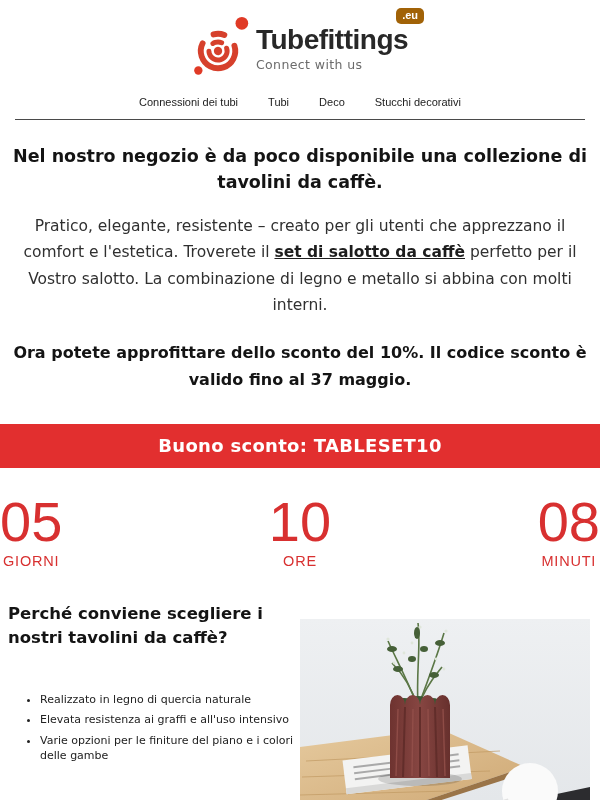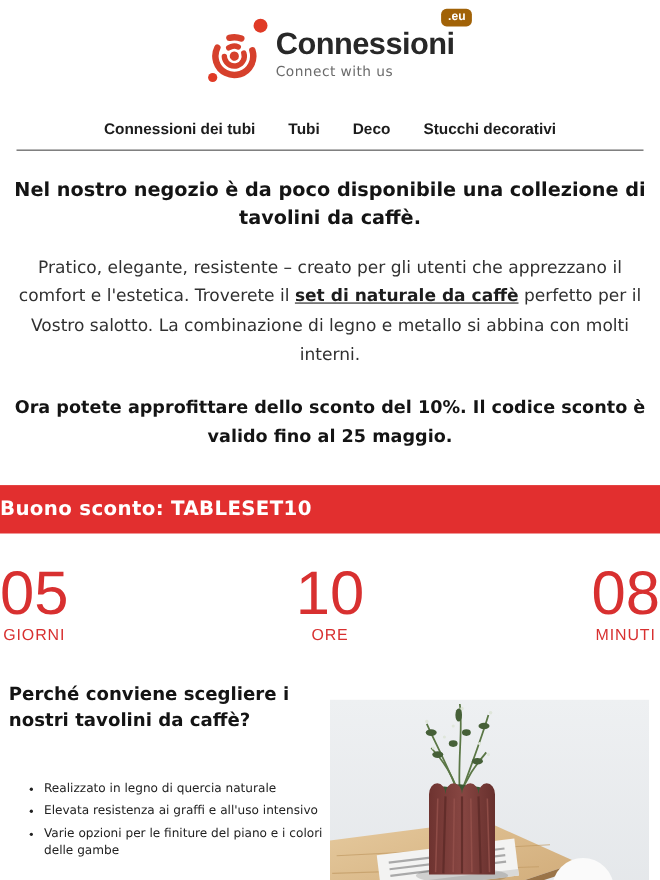--- a/index.html
+++ b/index.html
@@ -16,35 +16,35 @@
   .wordmark { font-family:"Liberation Sans", sans-serif; font-weight:bold;
     font-size:28px; letter-spacing:-0.5px; color:#282828; line-height:1; }
   .tagline { font-size:12.5px; color:#6b6b6b; letter-spacing:0.4px; margin-top:3px; }
   .eu-badge { position:absolute; top:-12px; right:-16px; background:#a16207;
     color:#fff; font-family:"Liberation Sans", sans-serif; font-weight:bold;
     font-size:11px; padding:2px 6px 3px; border-radius:5px; line-height:1; }
   .eu-badge::after { content:""; position:absolute; left:3px; bottom:-3px;
     width:7px; height:7px; background:#e03a26; transform:rotate(45deg); z-index:-1; }
 
   
-  .nav { display:flex; justify-content:center; gap:30px; margin-top:33px;
-    font-family:"Liberation Sans", sans-serif; font-weight:bold; font-size:14px; color:#1c1c1c; }
+  .nav { display:flex; justify-content:center; gap:30px; margin-top:20px;
+    font-family:"Liberation Sans", sans-serif; font-weight:normal; font-size:11px; color:#1c1c1c; }
   .nav-item { cursor:pointer; white-space:nowrap; }
   .rule { border:none; border-top:1px solid #4a4a4a; width:570px; margin:11px auto 0; }
 
   
   .intro { width:576px; margin:4px auto; text-align:center; }
   .headline { margin-top:23px; font-size:17.5px; font-weight:bold; line-height:1.5; color:#141414; }
   .body-copy { margin-top:17px; font-size:15.5px; line-height:1.72; color:#303030; }
   .body-link { font-weight:bold; text-decoration:underline; color:#1d1d1d; cursor:pointer; }
   .promo { margin-top:21px; font-size:16px; font-weight:bold; line-height:1.68; color:#141414; }
 
   
   .banner { margin-top:30px; height:44px; background:#e22f2f; display:flex;
-    align-items:center; justify-content:flex-start; }
+    align-items:center; justify-content:center; }
   .banner-text { color:#ffffff; font-weight:bold; font-size:18px; letter-spacing:0.3px; }
 
   
   .countdown { display:flex; justify-content:space-between; gap:36px; margin-top:25px; }
   .cd-unit { text-align:center; }
   .cd-value { font-family:"Liberation Sans", sans-serif; font-weight:400;
     font-size:56px; line-height:1.05; color:#d83030; }
   .cd-label { font-family:"Liberation Sans", sans-serif; font-size:14.5px;
     letter-spacing:0.8px; color:#d83030; margin-top:1px; }
 
@@ -67,39 +67,39 @@
       <svg class="logo-icon" viewBox="0 0 64 66">
         <g transform="rotate(-18 30 36)">
           <circle cx="28" cy="38" r="19" fill="none" stroke="#d6402c" stroke-width="6.5" stroke-linecap="round" stroke-dasharray="74 16 12 18"></circle>
           <circle cx="28" cy="38" r="10" fill="none" stroke="#d6402c" stroke-width="5.5" stroke-linecap="round" stroke-dasharray="34 10 10 9"></circle>
           <circle cx="28" cy="38" r="4.6" fill="#d6402c"></circle>
         </g>
         <circle cx="55" cy="8" r="7" fill="#e03a26"></circle>
         <circle cx="7" cy="60" r="4.6" fill="#e03a26"></circle>
       </svg>
       <span class="logo-text-col">
-        <span class="wordmark">Connessioni</span>
+        <span class="wordmark">Tubefittings</span>
         <span class="eu-badge">.eu</span>
         <div class="tagline">Connect with us</div>
       </span>
     </a>
   </header>
 
   <nav class="nav">
     <span class="nav-item">Connessioni dei tubi</span>
     <span class="nav-item">Tubi</span>
     <span class="nav-item">Deco</span>
     <span class="nav-item">Stucchi decorativi</span>
   </nav>
   <hr class="rule">
 
   <main class="intro">
     <h1 class="headline">Nel nostro negozio è da poco disponibile una collezione di tavolini da caffè.</h1>
-    <p class="body-copy"><span>Pratico, elegante, resistente – creato per gli utenti che apprezzano il comfort e l'estetica. Troverete il </span><span class="body-link">set di naturale da caffè</span><span> perfetto per il Vostro salotto. La combinazione di legno e metallo si abbina con molti interni.</span></p>
-    <p class="promo">Ora potete approfittare dello sconto del 10%. Il codice sconto è valido fino al 25 maggio.</p>
+    <p class="body-copy"><span>Pratico, elegante, resistente – creato per gli utenti che apprezzano il comfort e l'estetica. Troverete il </span><span class="body-link">set di salotto da caffè</span><span> perfetto per il Vostro salotto. La combinazione di legno e metallo si abbina con molti interni.</span></p>
+    <p class="promo">Ora potete approfittare dello sconto del 10%. Il codice sconto è valido fino al 37 maggio.</p>
   </main>
 
   <div class="banner">
     <span class="banner-text">Buono sconto: TABLESET10</span>
   </div>
 
   <div class="countdown">
     <div class="cd-unit">
       <div class="cd-value">05</div>
       <div class="cd-label">GIORNI</div>

